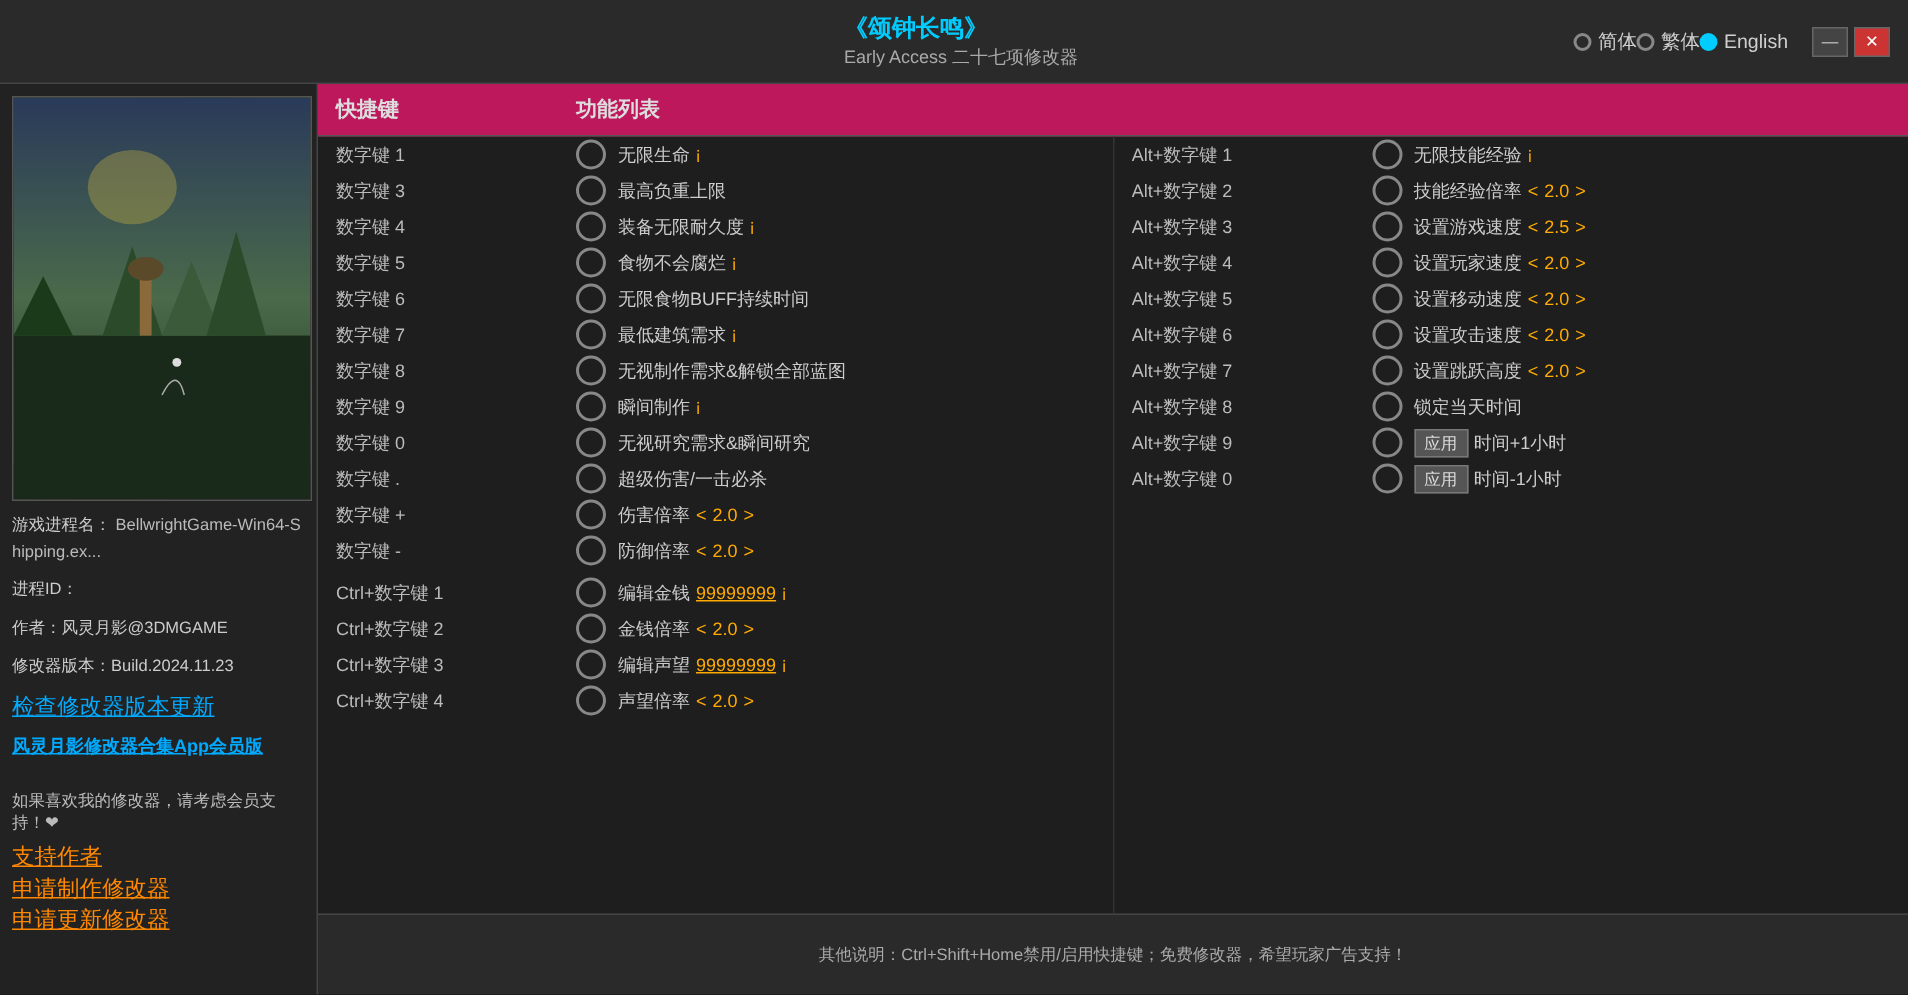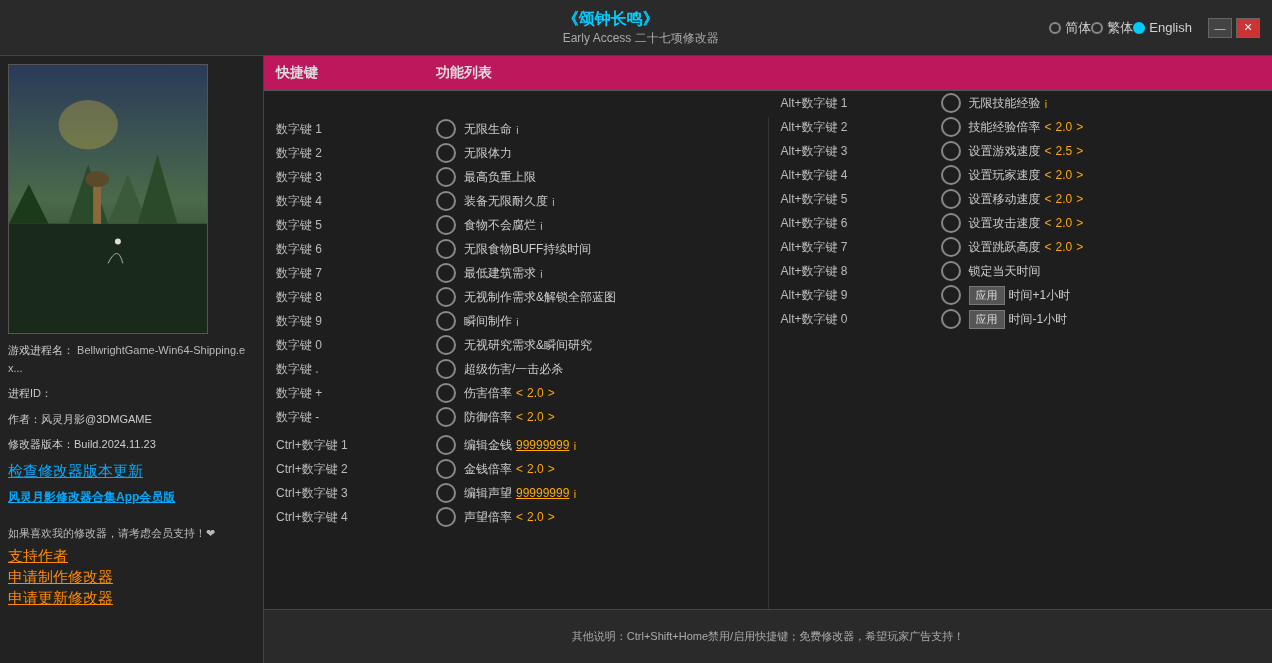--- a/index.html
+++ b/index.html
@@ -70,21 +70,21 @@
       align-items: center;
       justify-content: center;
       font-size: 11px;
     }
     .win-btn.close { background: #cc3333; color: white; }
     .main-content {
       display: flex;
       height: calc(663px - 56px);
     }
     .left-panel {
-      width: 264px;
+      width: 212px;
       background: #222;
       border-right: 1px solid #444;
       padding: 8px;
       flex-shrink: 0;
     }
     .game-cover {
       width: 200px;
       height: 270px;
       background: linear-gradient(135deg, #2d4a2d 0%, #1a3a1a 30%, #3d5a3d 50%, #4a3a2a 70%, #2a2a3a 100%);
       border: 1px solid #555;
@@ -196,21 +196,21 @@
       color: #ddd;
       border: 1px solid #777;
       padding: 1px 6px;
       font-size: 11px;
       font-family: inherit;
       cursor: pointer;
     }
     .two-col {
       display: flex;
     }
-    .col-left { flex: 1; border-right: 1px solid #333; margin-top: 26px; }
+    .col-left { flex: 1; border-right: 1px solid #333; }
     .col-right { flex: 1; }
     .status-bar {
       background: #2a2a2a;
       border-top: 1px solid #444;
       padding: 19px 12px;
       font-size: 11px;
       color: #aaa;
       text-align: center;
     }
   </style>
@@ -310,27 +310,20 @@
 
           <div class="table-row">
             <div class="cell-hotkey">数字键 1</div>
             <div class="cell-toggle"></div>
             <div class="cell-func">
               <span>无限生命</span>
               <span class="warn-icon">ℹ</span>
             </div>
           </div>
           <div class="table-row">
-            <div class="cell-hotkey">数字键 2</div>
-            <div class="cell-toggle"></div>
-            <div class="cell-func">
-              <span>无限体力</span>
-            </div>
-          </div>
-          <div class="table-row">
             <div class="cell-hotkey">数字键 3</div>
             <div class="cell-toggle"></div>
             <div class="cell-func">
               <span>最高负重上限</span>
             </div>
           </div>
           <div class="table-row">
             <div class="cell-hotkey">数字键 4</div>
             <div class="cell-toggle"></div>
             <div class="cell-func">

